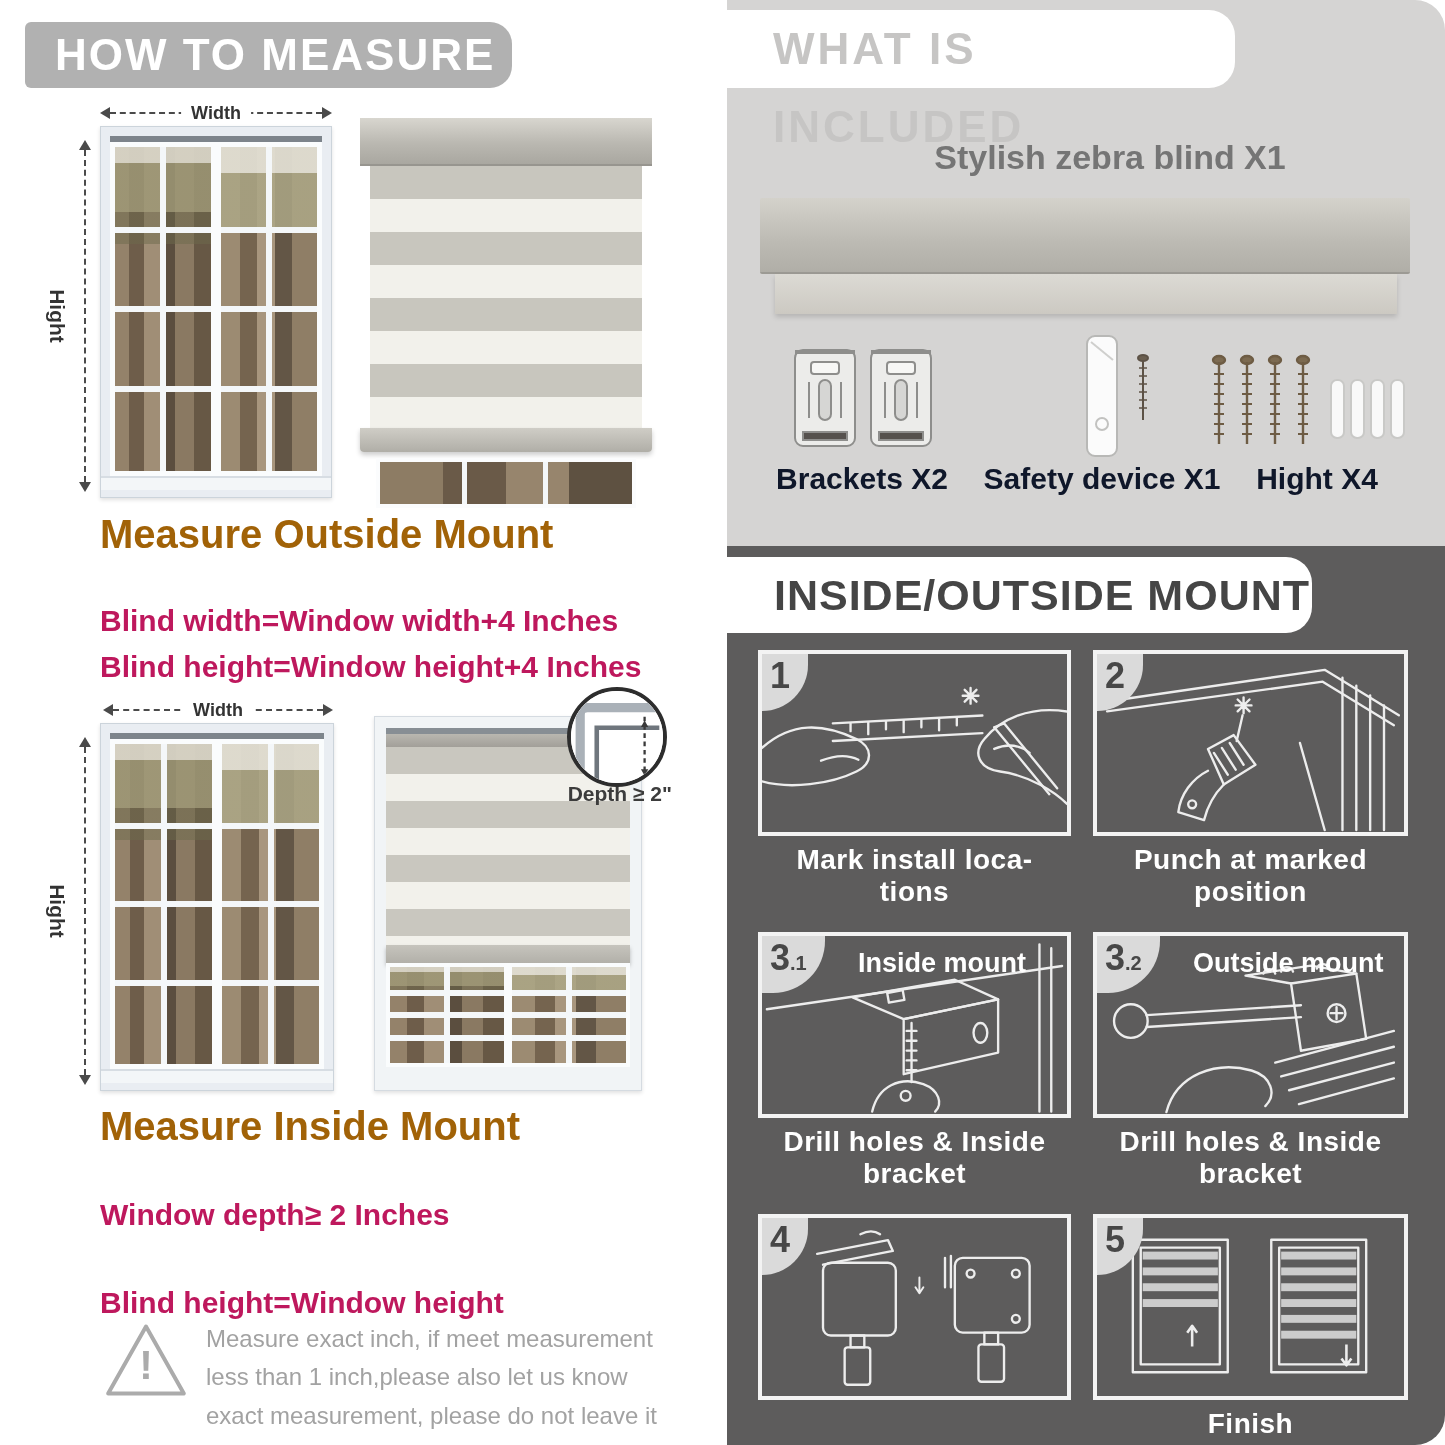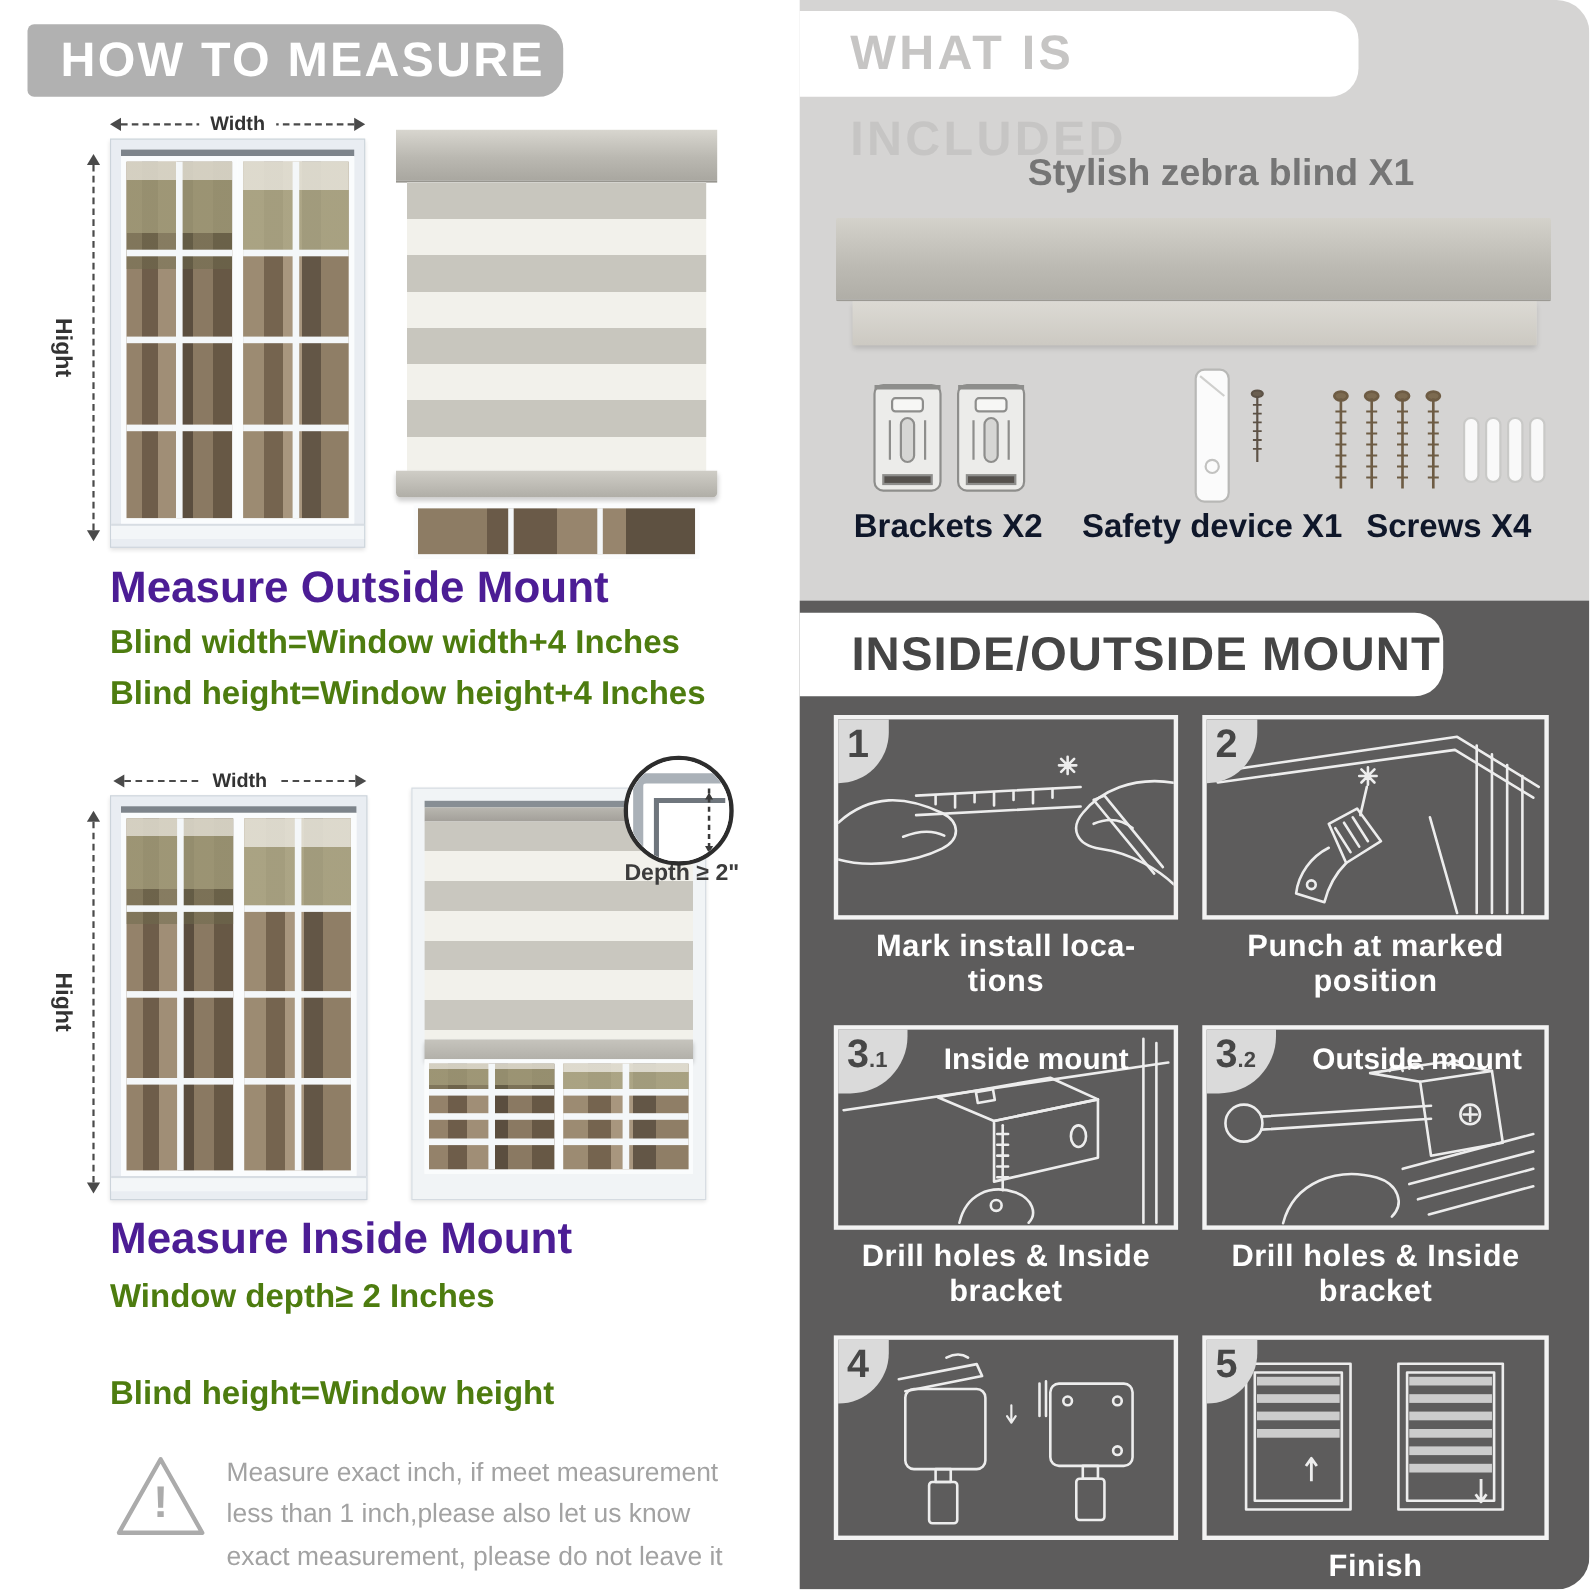--- a/index.html
+++ b/index.html
@@ -72,22 +72,22 @@
   .iw-stripes{height:198px;background:repeating-linear-gradient(180deg,#c9c7bf 0 27px,#f2f1eb 27px 54px);}
   .iw-rail{height:18px;background:linear-gradient(180deg,#c6c4bd,#b2b0a9);
       box-shadow:0 3px 4px rgba(0,0,0,.25);}
   .iw-photo{display:flex;height:104px;background:#fff;}
   .iw-photo .door{border-width:4px;}
 
   .magnifier{width:100px;height:100px;border-radius:50%;border:4px solid #2d2d2d;background:#fff;
       overflow:hidden;z-index:6;box-sizing:border-box;}
   .depth-lbl{font-size:21px;font-weight:bold;color:#3c3c3c;}
 
-  .m-title{font-size:40px;font-weight:bold;color:#4c1d95;}
-  .m-line{font-size:30px;font-weight:bold;color:#4d7c0f;}
+  .m-title{font-size:40px;font-weight:bold;color:#a16207;}
+  .m-line{font-size:30px;font-weight:bold;color:#be185d;margin-top:36px;}
   .warn-text{font-size:24px;color:#a2a2a2;line-height:1.6;}
 
   
   .right-light{left:727px;top:0;width:718px;height:546px;background:#d5d4d3;}
   .bar-white{background:#fff;border-radius:0 26px 26px 0;}
   .bar1{left:0;top:10px;width:508px;height:78px;}
   .bar1 span{display:block;font-size:44px;font-weight:bold;color:#c6c5c4;letter-spacing:3px;
       line-height:78px;padding-left:46px;}
   .zebra-lbl{left:0;top:138px;width:100%;text-align:center;font-size:34px;font-weight:bold;color:#757575;padding-left:24px;}
   .headrail{left:33px;top:198px;width:650px;height:74px;
@@ -282,21 +282,21 @@
           <rect x="122" y="28" width="13" height="58" rx="6"></rect>
           <rect x="142" y="28" width="13" height="58" rx="6"></rect>
           <rect x="162" y="28" width="13" height="58" rx="6"></rect>
           <rect x="182" y="28" width="13" height="58" rx="6"></rect>
         </g>
       </svg>
     </div>
 
     <div class="abs item-lbl" style="left:35px;top:462px;width:200px;">Brackets X2</div>
     <div class="abs item-lbl" style="left:255px;top:462px;width:240px;">Safety device X1</div>
-    <div class="abs item-lbl" style="left:505px;top:462px;width:170px;">Screws X4</div>
+    <div class="abs item-lbl" style="left:505px;top:462px;width:170px;">Hight X4</div>
   </div>
 
   <div class="abs right-dark">
     <div class="abs bar-white bar2">
       <span>INSIDE/OUTSIDE MOUNT</span>
     </div>
 
     <div class="abs steps-grid">
 
       <div>

